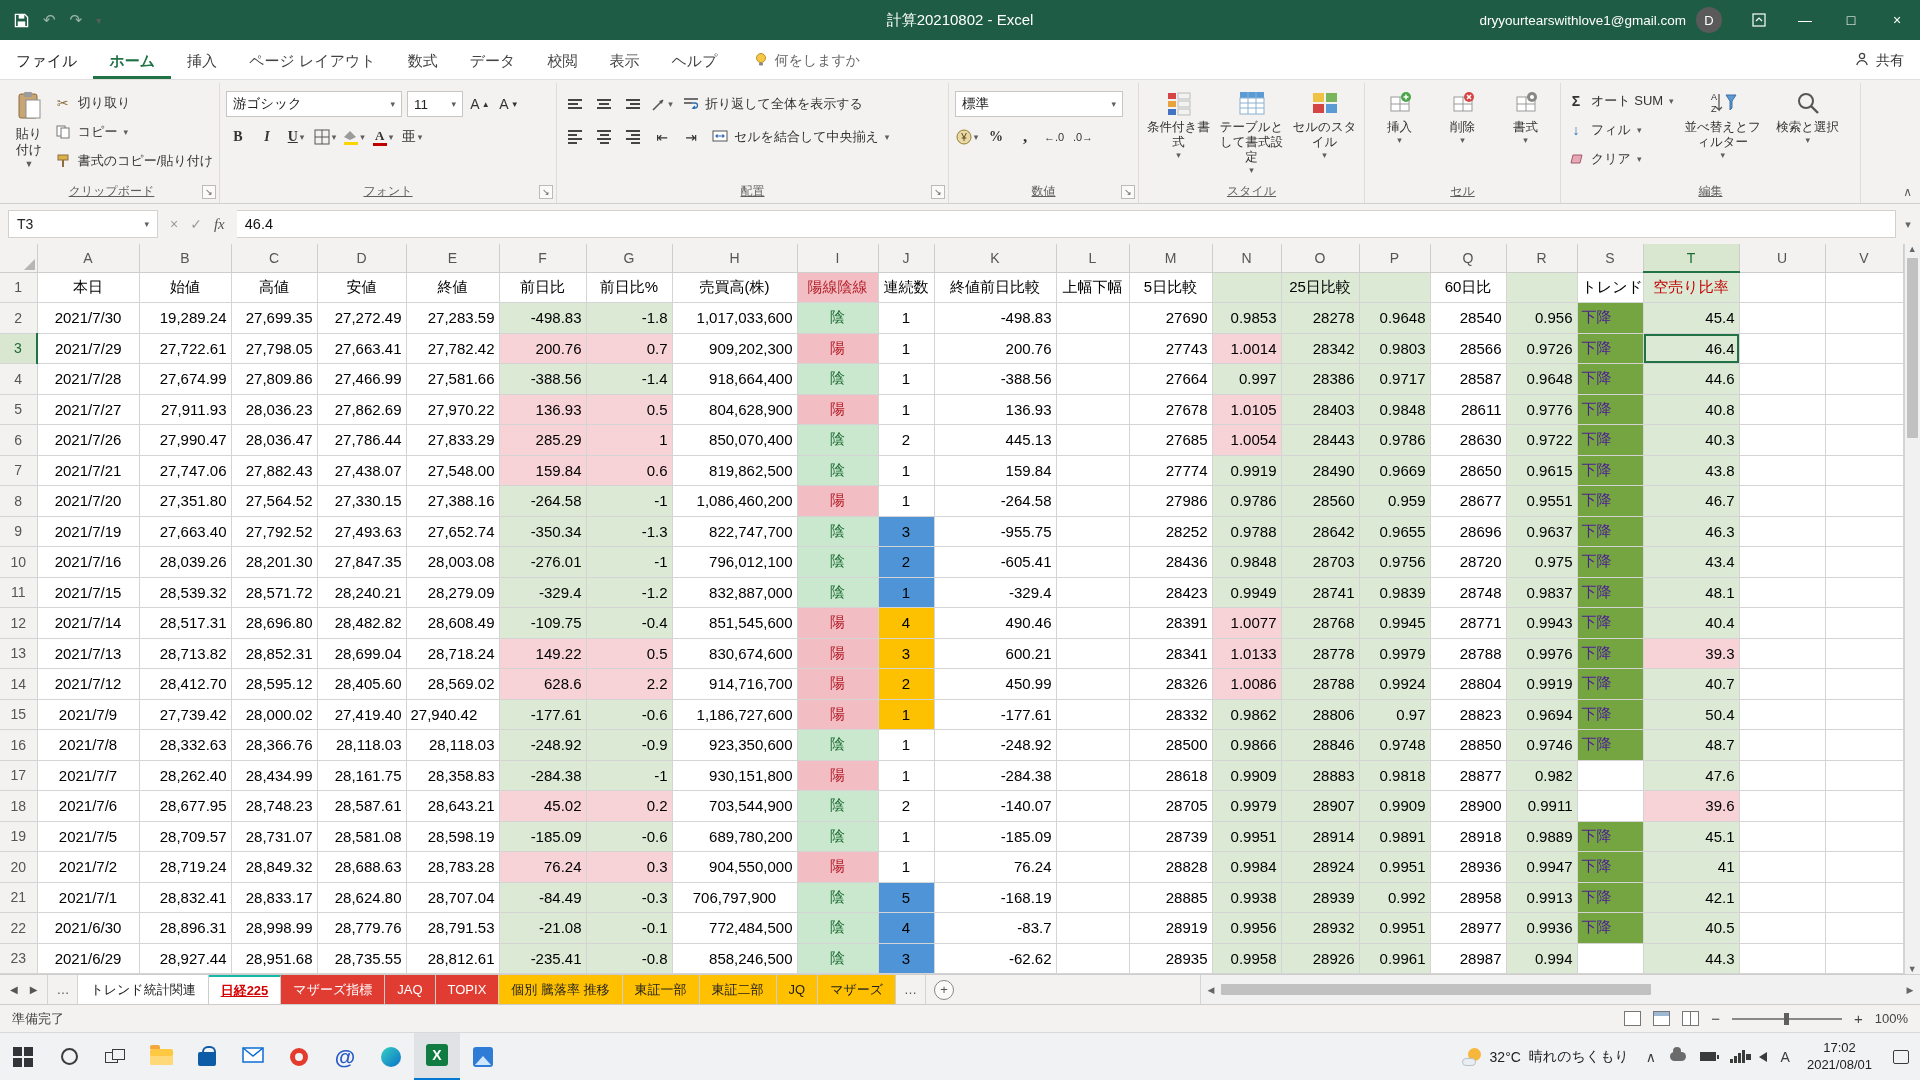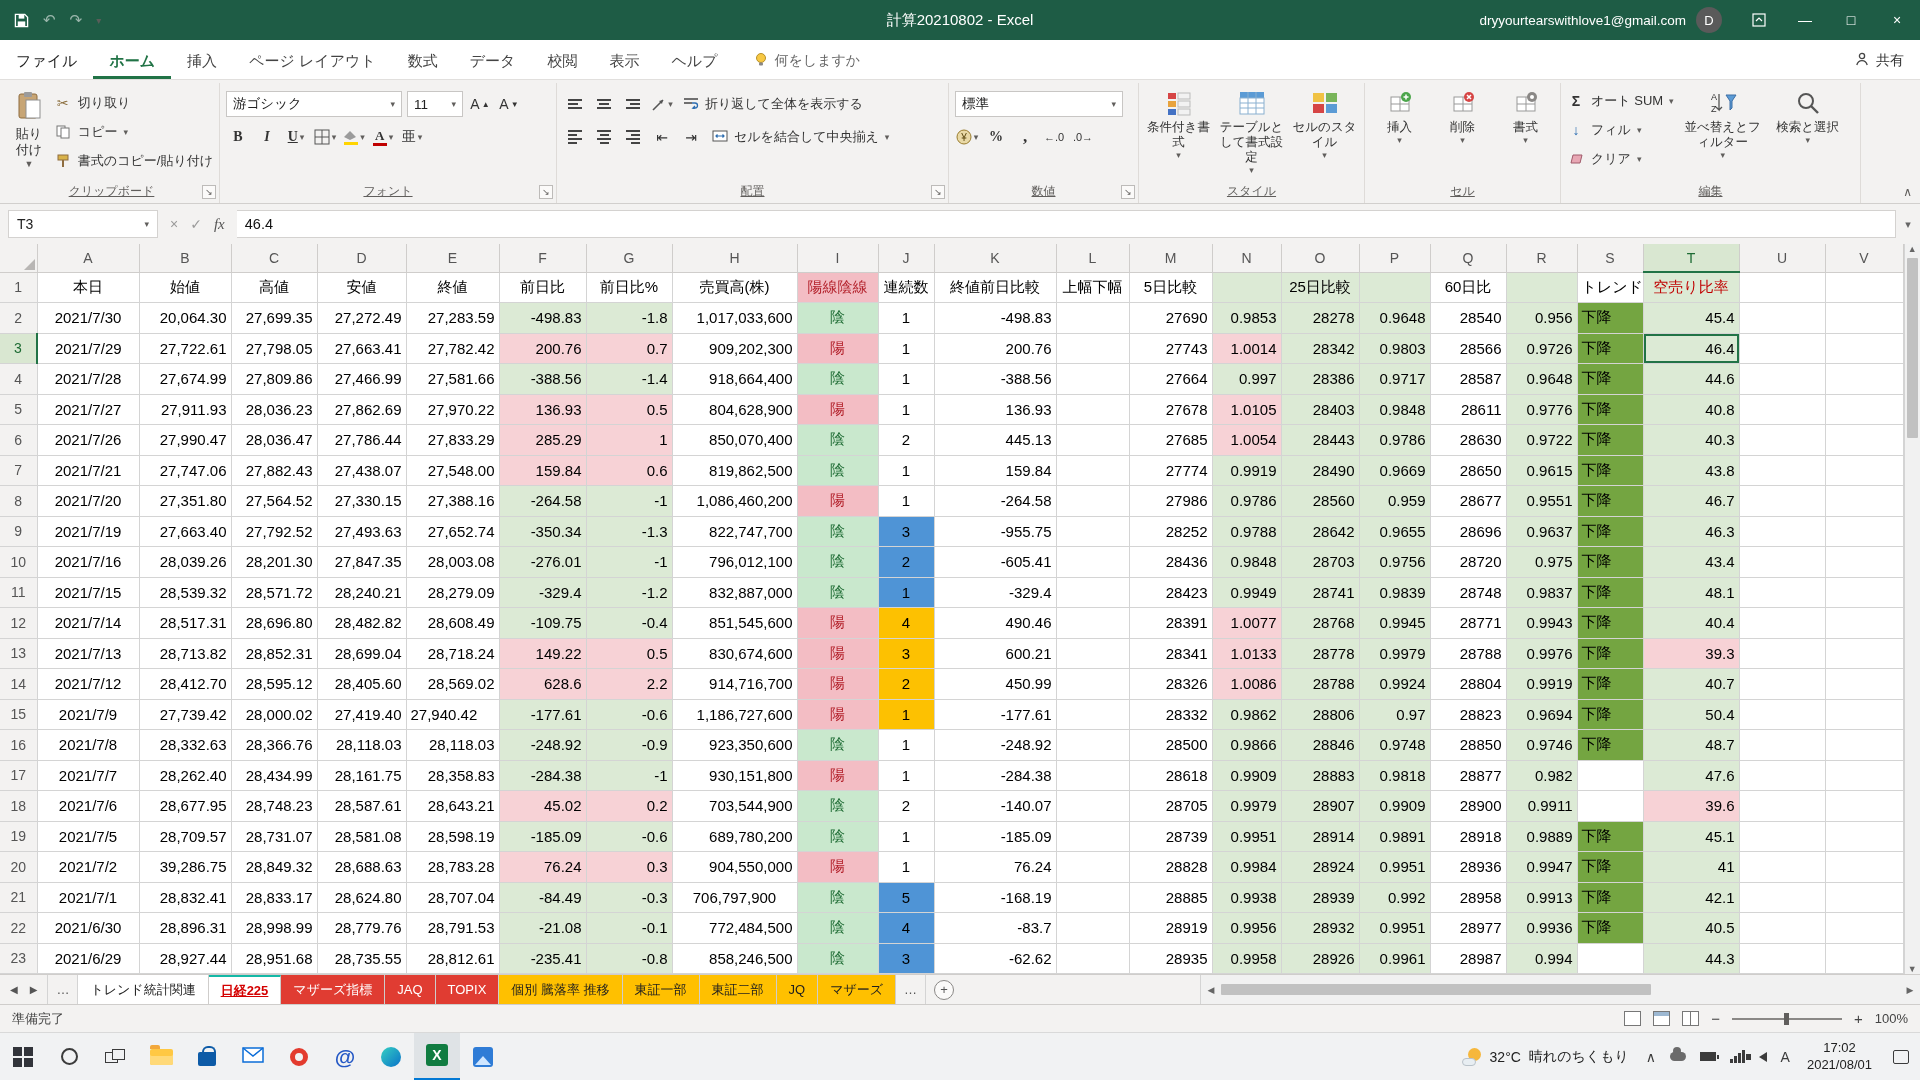--- a/index.html
+++ b/index.html
@@ -71,21 +71,21 @@
   .sheet thead th{height:28px;background:#f3f2f1;color:#555;font-size:14px;text-align:center;border-right:1px solid #cfcdcb;border-bottom:1px solid #cfcdcb;}
   .sheet th.corner{position:relative;background:#f3f2f1;}
   .sheet th.corner::after{content:"";position:absolute;right:2px;bottom:2px;border-left:11px solid transparent;border-bottom:11px solid #b8b6b4;}
   .sheet td{height:30px;font-size:15px;color:#000;background:#fff;}
   .rhd{background:#f3f2f1;color:#555;font-size:14px;text-align:center;border-right:1px solid #cfcdcb;border-bottom:1px solid #cfcdcb;}
   .hl-col{background:#d9e7d1 !important;color:#1d6b33 !important;border-bottom:2px solid #217346 !important;}
   .hl-row{background:#d9e7d1 !important;color:#1d6b33 !important;border-right:2px solid #217346 !important;}
   td.c-g{background:#dcead5;} td.c-p{background:#f7d2d6;}
   td.c-yin{background:#c9e8cd;color:#1d6b33;} td.c-yang{background:#f3bdc4;color:#b4232d;}
   td.c-blue{background:#4f94d6;} td.c-yel{background:#fdc101;}
-  td.c-trend{background:#74a541;color:#000000;} td.c-gr{background:#dcead5;color:#c00000;}
+  td.c-trend{background:#74a541;color:#4c1d95;} td.c-gr{background:#dcead5;color:#c00000;}
   td.selcell{box-shadow:inset 0 0 0 2px #217346;}
   .vscroll{width:17px;background:#f1f1f1;border-left:1px solid #d4d4d4;display:flex;flex-direction:column;align-items:center;font-size:9px;color:#666;}
   .vthumb{width:11px;height:180px;background:#c1c1c1;margin-top:4px;border-radius:1px;}
 
   
   .sheetbar{height:30px;background:#f3f2f1;border-top:1px solid #cfcdcb;display:flex;align-items:stretch;font-size:13px;flex:0 0 30px;}
   .stnav{display:flex;align-items:center;gap:12px;padding:0 10px;color:#555;font-size:10px;border-right:1px solid #d4d4d4;}
   .stmore{display:flex;align-items:center;padding:0 8px;color:#555;border-right:1px solid #d4d4d4;}
   .sttabs{display:flex;align-items:stretch;}
   .sttab{display:flex;align-items:center;padding:0 12px;border-right:1px solid #cfcdcb;color:#222;white-space:nowrap;}
@@ -666,21 +666,21 @@
             <td class="" style="text-align:center">60日比</td>
             <td class="c-g" style="text-align:center"></td>
             <td class="" style="text-align:center">トレンド</td>
             <td class="c-gr" style="text-align:center">空売り比率</td>
             <td class="" style="text-align:center"></td>
             <td class="" style="text-align:center"></td>
           </tr>
           <tr>
             <th class="rhd ">2</th>
             <td class="" style="text-align:center">2021/7/30</td>
-            <td class="" style="text-align:right">20,064.30</td>
+            <td class="" style="text-align:right">19,289.24</td>
             <td class="" style="text-align:right">27,699.35</td>
             <td class="" style="text-align:right">27,272.49</td>
             <td class="" style="text-align:right">27,283.59</td>
             <td class="c-g" style="text-align:right">-498.83</td>
             <td class="c-g" style="text-align:right">-1.8</td>
             <td class="" style="text-align:right">1,017,033,600</td>
             <td class="c-yin" style="text-align:center">陰</td>
             <td class="" style="text-align:center">1</td>
             <td class="" style="text-align:right">-498.83</td>
             <td class="" style="text-align:center"></td>
@@ -1116,21 +1116,21 @@
             <td class="" style="text-align:right">28918</td>
             <td class="c-g" style="text-align:right">0.9889</td>
             <td class="c-trend" style="text-align:left">下降</td>
             <td class="c-g" style="text-align:right">45.1</td>
             <td class="" style="text-align:right"></td>
             <td class="" style="text-align:right"></td>
           </tr>
           <tr>
             <th class="rhd ">20</th>
             <td class="" style="text-align:center">2021/7/2</td>
-            <td class="" style="text-align:right">39,286.75</td>
+            <td class="" style="text-align:right">28,719.24</td>
             <td class="" style="text-align:right">28,849.32</td>
             <td class="" style="text-align:right">28,688.63</td>
             <td class="" style="text-align:right">28,783.28</td>
             <td class="c-p" style="text-align:right">76.24</td>
             <td class="c-p" style="text-align:right">0.3</td>
             <td class="" style="text-align:right">904,550,000</td>
             <td class="c-yang" style="text-align:center">陽</td>
             <td class="" style="text-align:center">1</td>
             <td class="" style="text-align:right">76.24</td>
             <td class="" style="text-align:center"></td>

